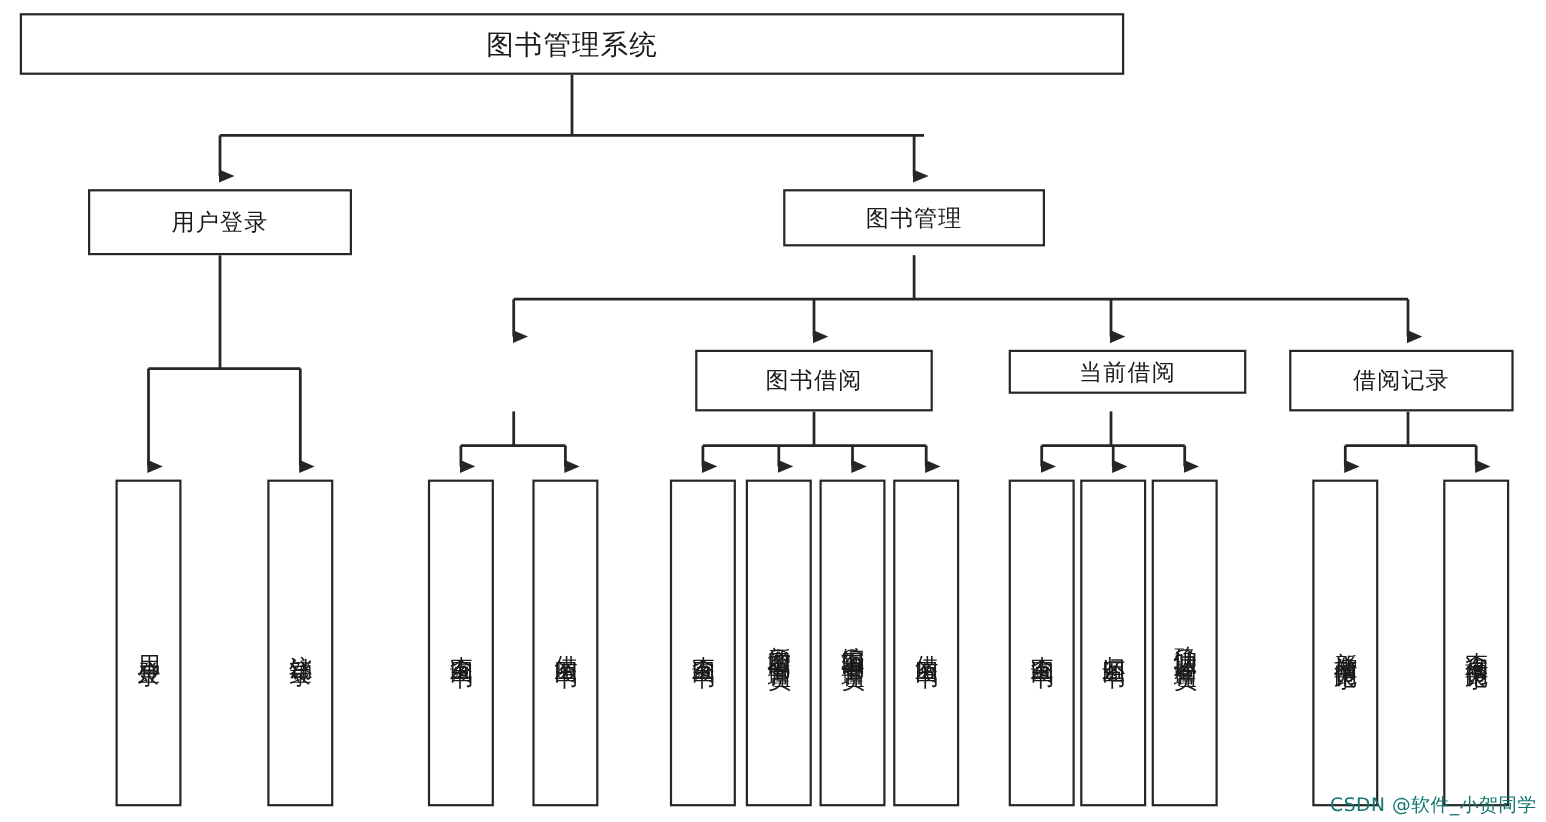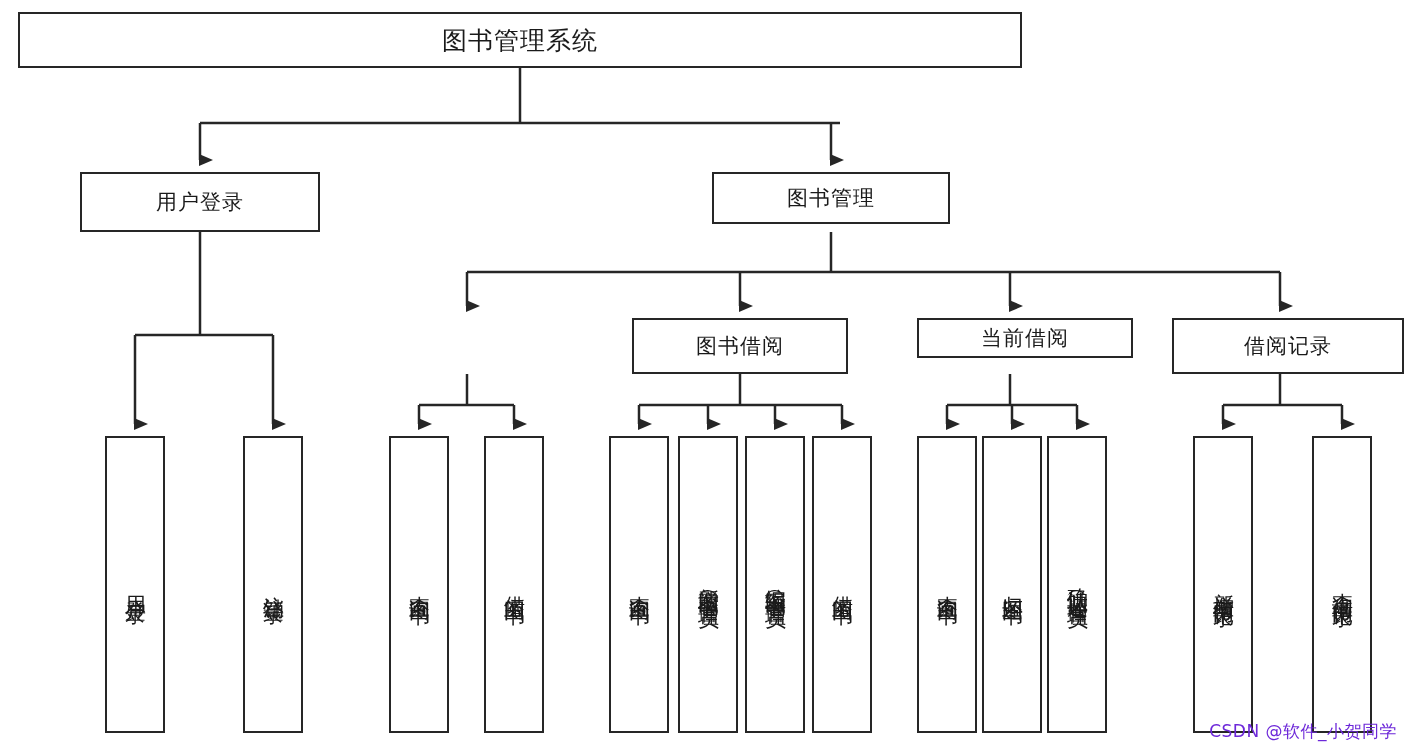--- a/index.html
+++ b/index.html
@@ -64,21 +64,21 @@
     fill: none;
   }
   .arrowhead {
     fill: #262626;
   }
   #watermark {
     position: absolute;
     right: 8px;
     bottom: 4px;
     font-size: 17px;
-    color: #6d28d9;
+    color: #0f766e;
     letter-spacing: 0.5px;
     white-space: nowrap;
     margin-top: 21px;
   }
 </style>
 </head>
 <body>
 
 <div id="canvas">
 
@@ -130,21 +130,21 @@
     <path class="edge" d="M 1342 405 L 1342 424" marker-end="url(#arrow)"></path>
   </svg>
 
   <div class="node horiz" id="root-node" style="left:18px; top:12px; width:1004px; height:56px;">图书管理系统</div>
 
   <div class="node horiz" style="left:80px; top:172px; width:240px; height:60px;">用户登录</div>
   <div class="node horiz" style="left:712px; top:172px; width:238px; height:52px;">图书管理</div>
 
   <div class="node horiz" style="left:632px; top:318px; width:216px; height:56px;">图书借阅</div>
   <div class="node horiz" style="left:902px; top:318px; width:216px; height:40px;margin-left:15px;">当前借阅</div>
-  <div class="node horiz" style="left:1172px; top:318px; width:232px; height:56px;">借阅记录</div>
+  <div class="node horiz" style="left:1172px; top:318px; width:204px; height:56px;">借阅记录</div>
 
   <div class="node vert" style="left:105px; top:436px; width:60px; height:297px;">
     <span>用户登录</span>
   </div>
   <div class="node vert" style="left:243px; top:436px; width:60px; height:297px;">
     <span>注销登录</span>
   </div>
   <div class="node vert" style="left:389px; top:436px; width:60px; height:297px;">
     <span>查询图书</span>
   </div>

